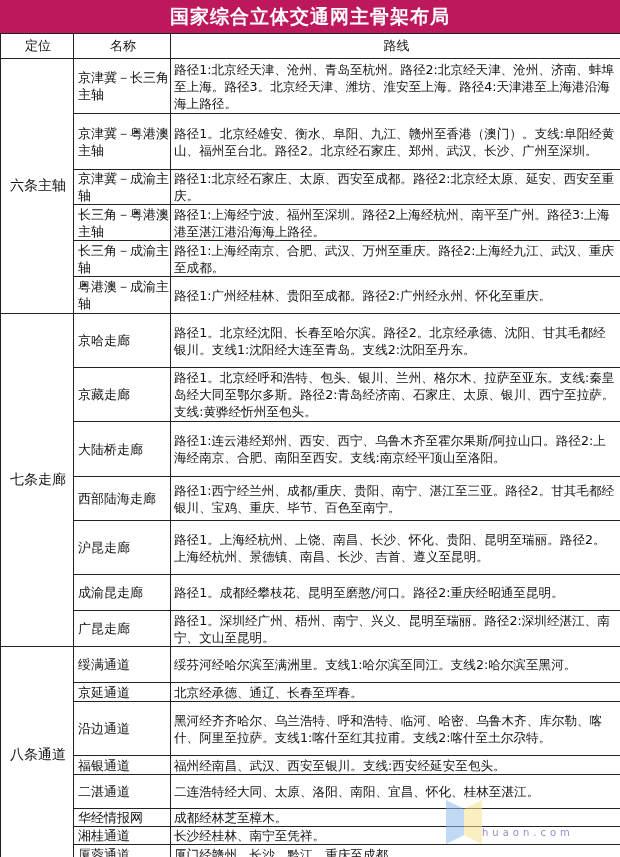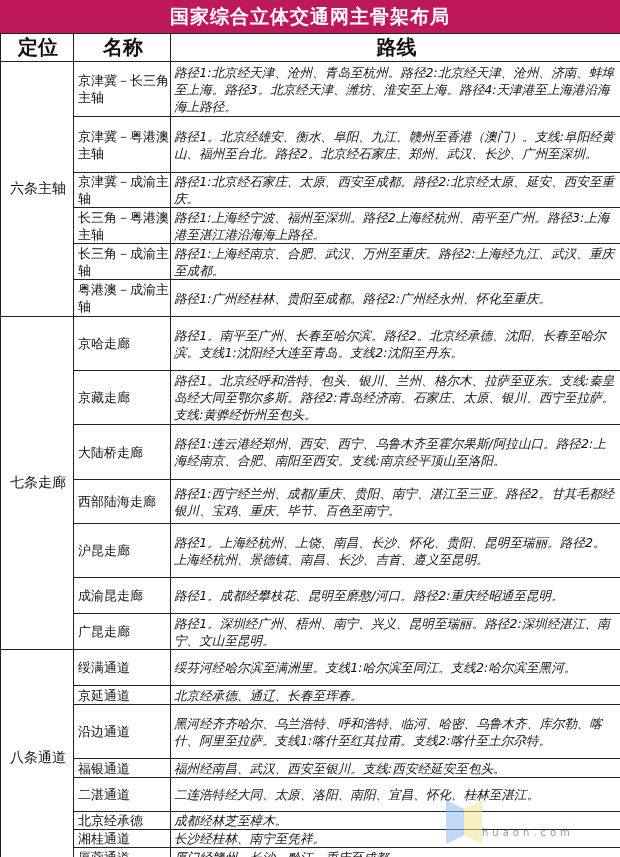--- a/index.html
+++ b/index.html
@@ -4,25 +4,25 @@
 <style>
   html, body { margin: 0; padding: 0; background: #ffffff; }
   body { width: 620px; height: 857px; position: relative; overflow: hidden;
          font-family: "DejaVu Sans", "Liberation Sans", sans-serif; color: #111; }
   .title { position: absolute; left: 0; top: 0; width: 620px; height: 33px;
            background: #be185d; color: #ffffff; font-size: 19px; font-weight: bold;
            text-align: center; line-height: 33px; letter-spacing: 1px;
            font-family: "DejaVu Serif", "Liberation Serif", serif; }
   table { position: absolute; left: 0; top: 33px; width: 620px; border-collapse: collapse; table-layout: fixed; }
   td, th { border: 1px solid #222; padding: 0 0 0 2px; vertical-align: middle; box-sizing: border-box; }
-  th { height: 25px; font-size: 20px; font-weight: bold; text-align: center;
+  th { height: 25px; font-size: 13px; font-weight: normal; text-align: center;
        font-family: "DejaVu Serif", "Liberation Serif", serif; }
   td.cat { text-align: center; font-size: 14px; }
   td.name { font-size: 13px; line-height: 17px; padding-left: 4px; }
-  td.route { font-size: 12.6px; line-height: 17px; padding-left: 3px; padding-right: 2px; word-break: break-all; font-style: italic; }
+  td.route { font-size: 12.6px; line-height: 17px; padding-left: 3px; padding-right: 2px; word-break: break-all; }
   .watermark { position: absolute; left: 446px; top: 797px; width: 170px; height: 50px; pointer-events: none; opacity: 0.55; }
   .wm-shape-l2 { position: absolute; left: 0; top: 3px; width: 18px; height: 44px; background: #8fbbec; clip-path: polygon(0 0, 100% 20%, 100% 80%, 0 100%); }
   .wm-shape-r { position: absolute; left: 18px; top: 3px; width: 18px; height: 44px; background: #f6e38e; clip-path: polygon(0 20%, 100% 0, 100% 100%, 0 80%); }
   .wm-text { position: absolute; left: 44px; top: 0; font-size: 24px; font-weight: bold; color: #b9bcc4; letter-spacing: 1px;
              font-family: "DejaVu Sans", sans-serif; }
   .wm-sub { position: absolute; left: 36px; top: 30px; font-size: 10px; color: #4c1d95; letter-spacing: 4px;
             font-family: "DejaVu Sans", sans-serif; }
 </style>
 </head>
 <body>
@@ -66,21 +66,21 @@
       <td class="route">路径1:上海经南京、合肥、武汉、万州至重庆。路径2:上海经九江、武汉、重庆至成都。</td>
     </tr>
     <tr style="height:37px">
       <td class="name">粤港澳－成渝主轴</td>
       <td class="route">路径1:广州经桂林、贵阳至成都。路径2:广州经永州、怀化至重庆。</td>
     </tr>
 
     <tr style="height:54px">
       <td class="cat" rowspan="7">七条走廊</td>
       <td class="name">京哈走廊</td>
-      <td class="route">路径1。南平至广州、长春至哈尔滨。路径2。北京经承德、沈阳、长春至哈尔滨。支线1:沈阳经大连至青岛。支线2:沈阳至丹东。</td>
+      <td class="route">路径1。北京经沈阳、长春至哈尔滨。路径2。北京经承德、沈阳、甘其毛都经银川。支线1:沈阳经大连至青岛。支线2:沈阳至丹东。</td>
     </tr>
     <tr style="height:54px">
       <td class="name">京藏走廊</td>
       <td class="route">路径1。北京经呼和浩特、包头、银川、兰州、格尔木、拉萨至亚东。支线:秦皇岛经大同至鄂尔多斯。路径2:青岛经济南、石家庄、太原、银川、西宁至拉萨。支线:黄骅经忻州至包头。</td>
     </tr>
     <tr style="height:55px">
       <td class="name">大陆桥走廊</td>
       <td class="route">路径1:连云港经郑州、西安、西宁、乌鲁木齐至霍尔果斯/阿拉山口。路径2:上海经南京、合肥、南阳至西安。支线:南京经平顶山至洛阳。</td>
     </tr>
     <tr style="height:44px">
@@ -115,21 +115,21 @@
     </tr>
     <tr style="height:19px">
       <td class="name">福银通道</td>
       <td class="route">福州经南昌、武汉、西安至银川。支线:西安经延安至包头。</td>
     </tr>
     <tr style="height:34px">
       <td class="name">二湛通道</td>
       <td class="route">二连浩特经大同、太原、洛阳、南阳、宜昌、怀化、桂林至湛江。</td>
     </tr>
     <tr style="height:18px">
-      <td class="name">北京经承德</td>
+      <td class="name">华经情报网</td>
       <td class="route">成都经林芝至樟木。</td>
     </tr>
     <tr style="height:18px">
       <td class="name">湘桂通道</td>
       <td class="route">长沙经桂林、南宁至凭祥。</td>
     </tr>
     <tr style="height:19px">
       <td class="name">厦蓉通道</td>
       <td class="route">厦门经赣州、长沙、黔江、重庆至成都。</td>
     </tr>

